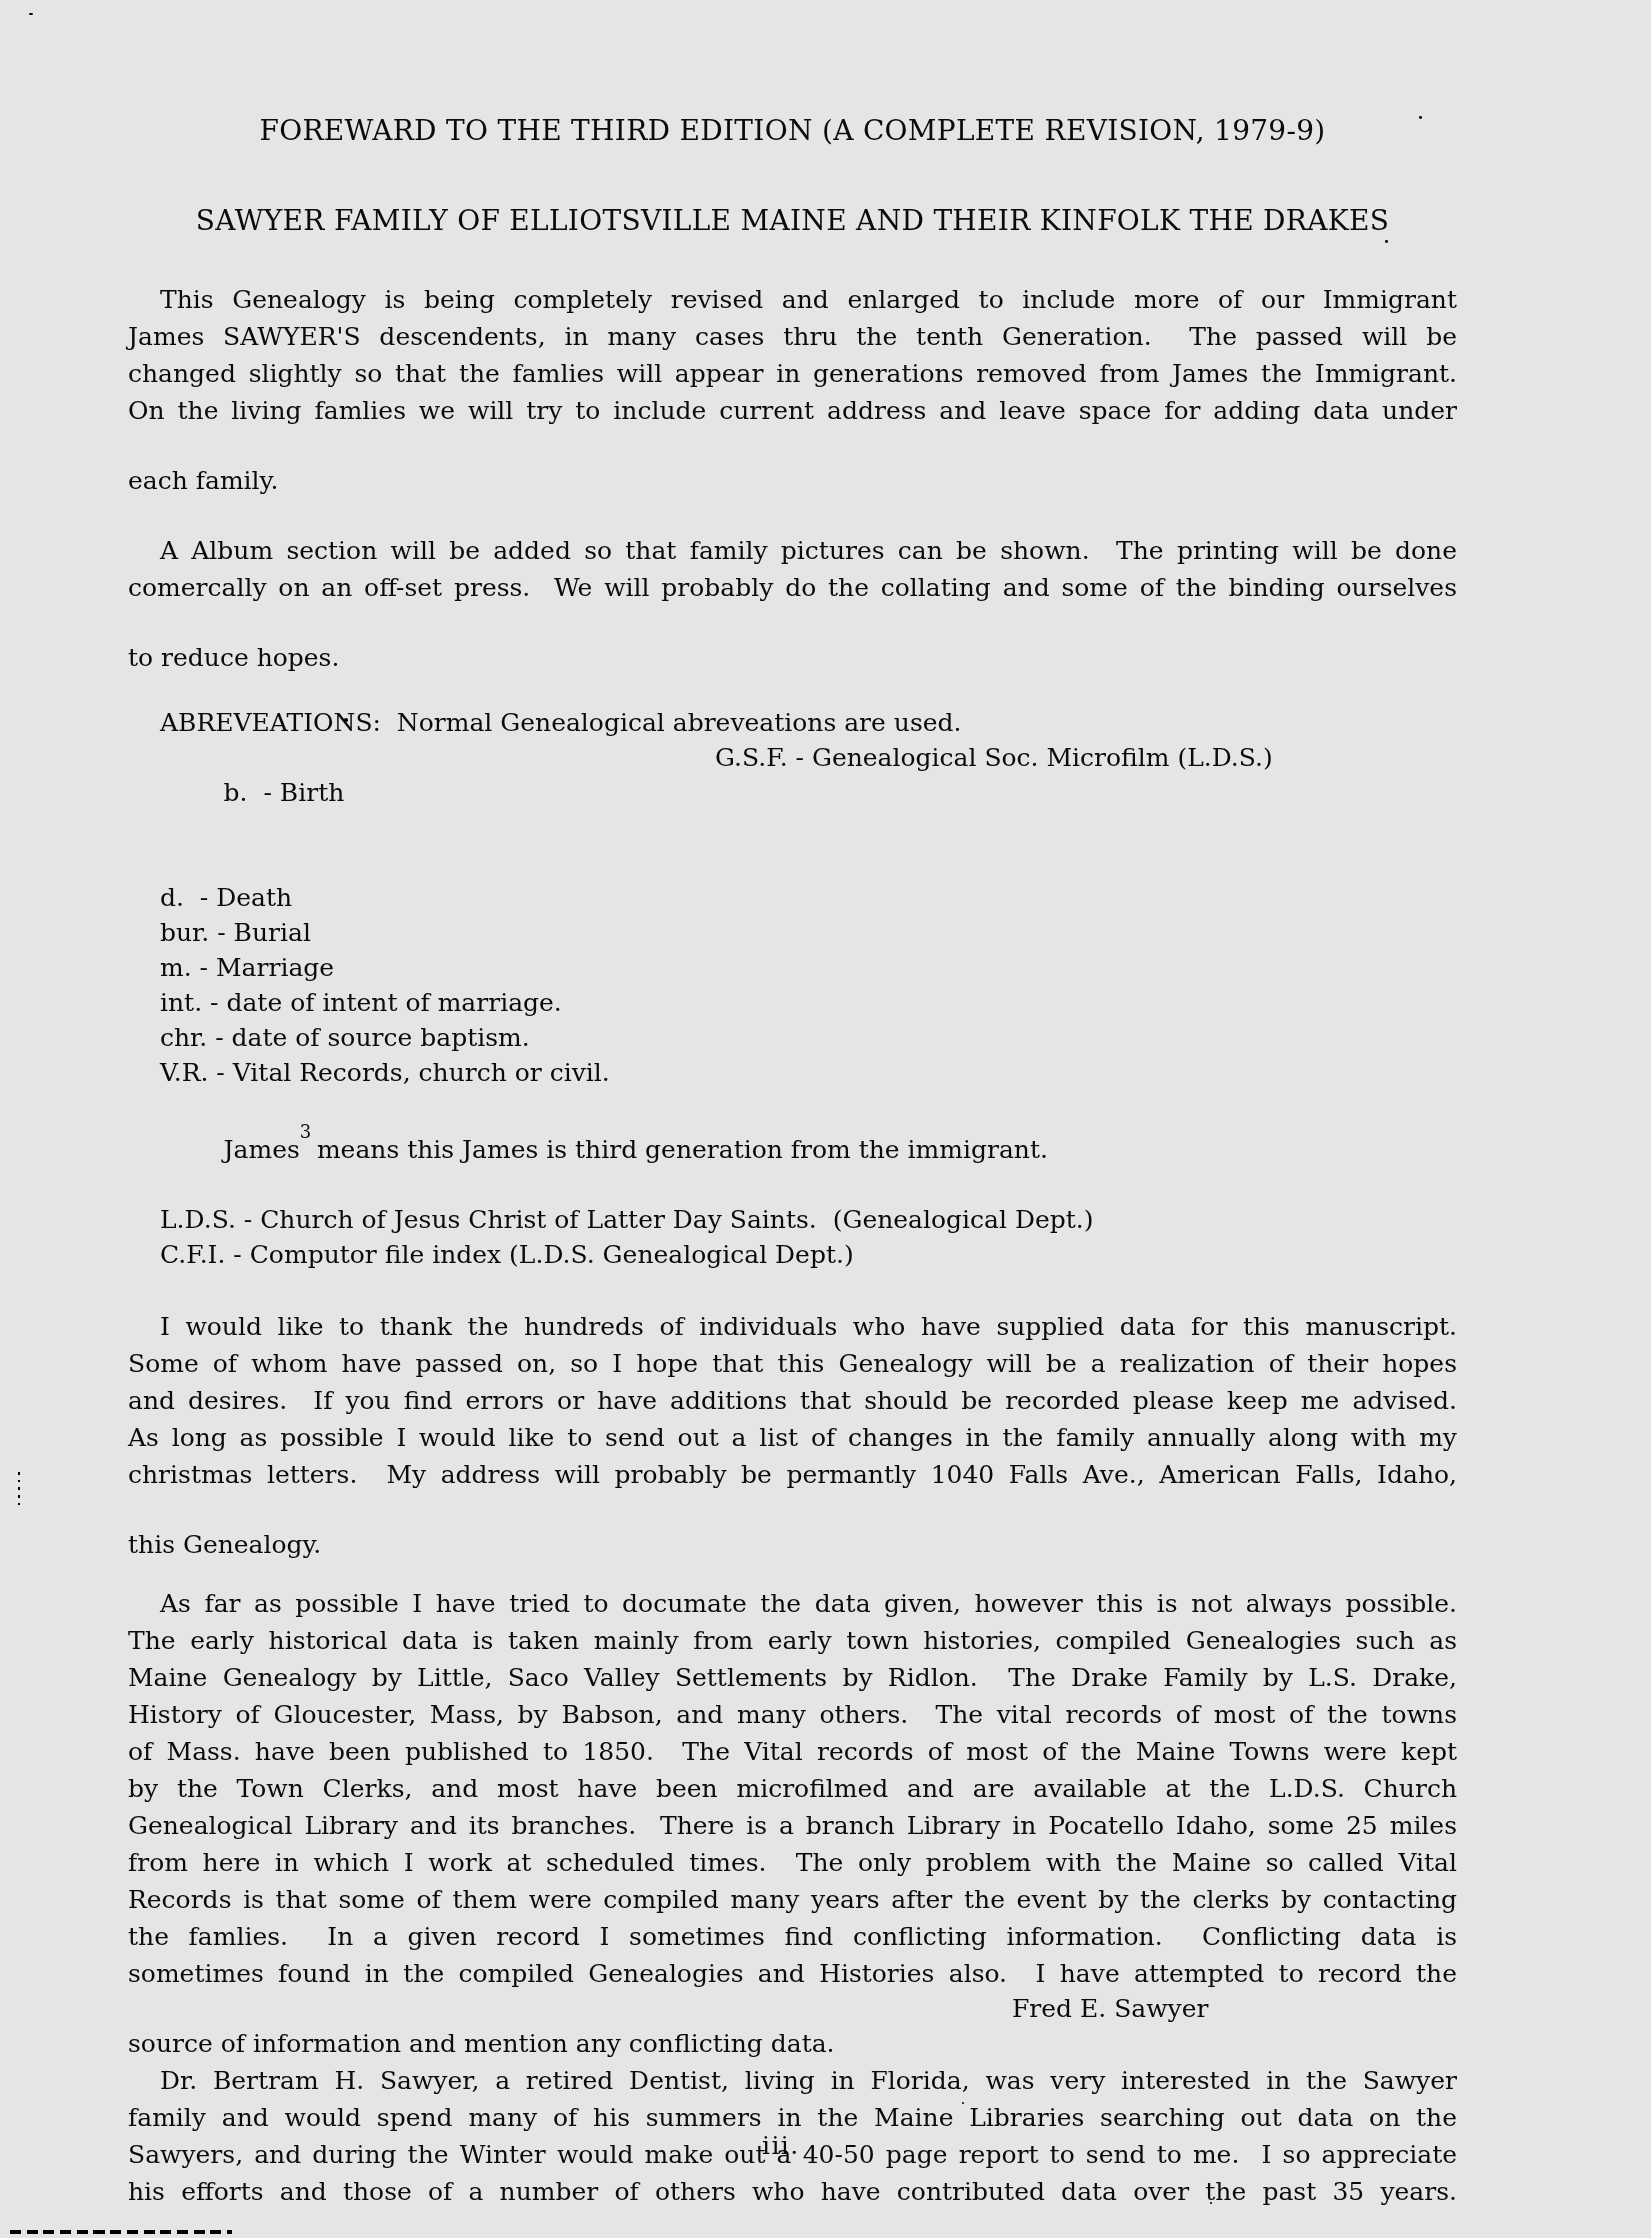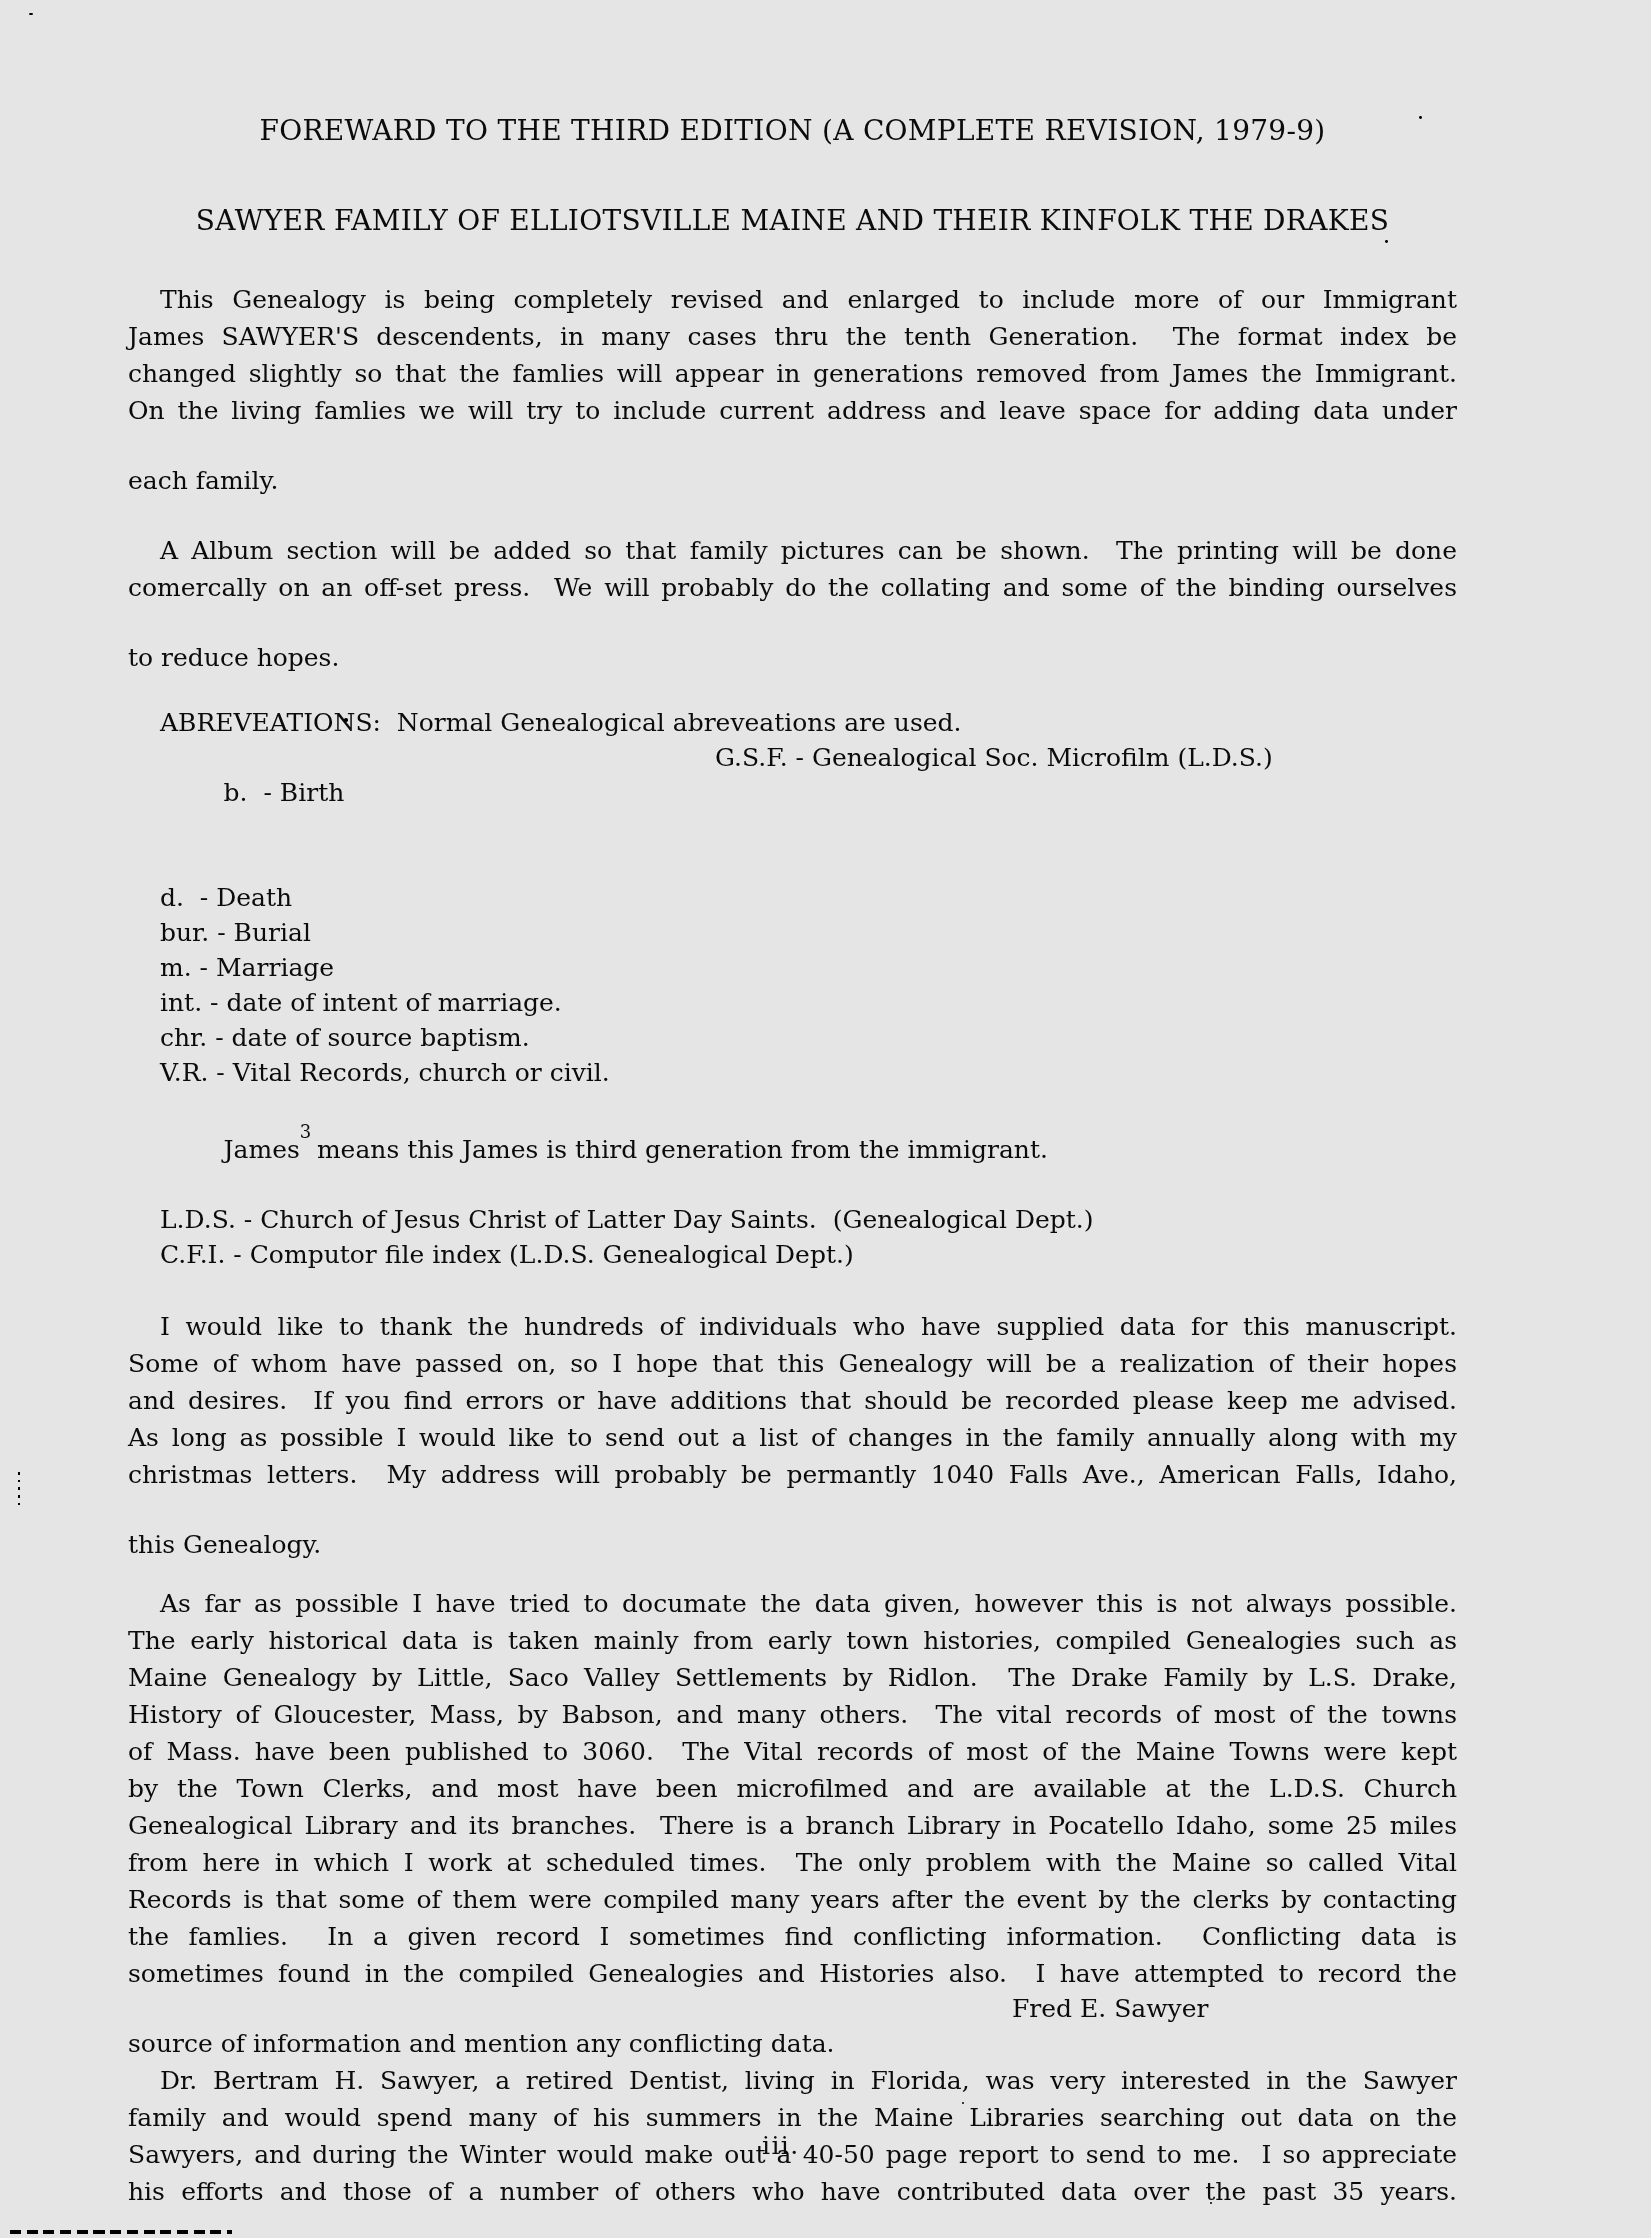--- a/index.html
+++ b/index.html
@@ -60,21 +60,21 @@
 
 <div class="page">
   <div class="content">
 
     <h1 class="title">FOREWARD TO THE THIRD EDITION (A COMPLETE REVISION, 1979-9)</h1>
 
     <h2 class="subtitle">SAWYER FAMILY OF ELLIOTSVILLE MAINE AND THEIR KINFOLK THE DRAKES</h2>
 
     <div class="para p1">
         <div class="tline">This Genealogy is being completely revised and enlarged to include more of our Immigrant</div>
-        <div class="tline">James SAWYER'S descendents, in many cases thru the tenth Generation.  The format index be</div>
+        <div class="tline">James SAWYER'S descendents, in many cases thru the tenth Generation.  The passed will be</div>
         <div class="tline">changed slightly so that the famlies will appear in generations removed from James the Immigrant.</div>
         <div class="tline">On the living famlies we will try to include current address and leave space for adding data under</div>
         <div class="tline short">each family.</div>
       </div>
 
     <div class="para p2">
         <div class="tline">A Album section will be added so that family pictures can be shown.  The printing will be done</div>
         <div class="tline">comercally on an off-set press.  We will probably do the collating and some of the binding ourselves</div>
         <div class="tline short">to reduce hopes.</div>
       </div>
@@ -105,21 +105,21 @@
         <div class="tline">As long as possible I would like to send out a list of changes in the family annually along with my</div>
         <div class="tline">christmas letters.  My address will probably be permantly 1040 Falls Ave., American Falls, Idaho,</div>
         <div class="tline short">this Genealogy.</div>
       </div>
 
     <div class="para p4">
         <div class="tline">As far as possible I have tried to documate the data given, however this is not always possible.</div>
         <div class="tline">The early historical data is taken mainly from early town histories, compiled Genealogies such as</div>
         <div class="tline">Maine Genealogy by Little, Saco Valley Settlements by Ridlon.  The Drake Family by L.S. Drake,</div>
         <div class="tline">History of Gloucester, Mass, by Babson, and many others.  The vital records of most of the towns</div>
-        <div class="tline">of Mass. have been published to 3060.  The Vital records of most of the Maine Towns were kept</div>
+        <div class="tline">of Mass. have been published to 1850.  The Vital records of most of the Maine Towns were kept</div>
         <div class="tline">by the Town Clerks, and most have been microfilmed and are available at the L.D.S. Church</div>
         <div class="tline">Genealogical Library and its branches.  There is a branch Library in Pocatello Idaho, some 25 miles</div>
         <div class="tline">from here in which I work at scheduled times.  The only problem with the Maine so called Vital</div>
         <div class="tline">Records is that some of them were compiled many years after the event by the clerks by contacting</div>
         <div class="tline">the famlies.  In a given record I sometimes find conflicting information.  Conflicting data is</div>
         <div class="tline">sometimes found in the compiled Genealogies and Histories also.  I have attempted to record the</div>
         <div class="tline short">source of information and mention any conflicting data.</div>
       </div>
 
     <div class="para p5">

